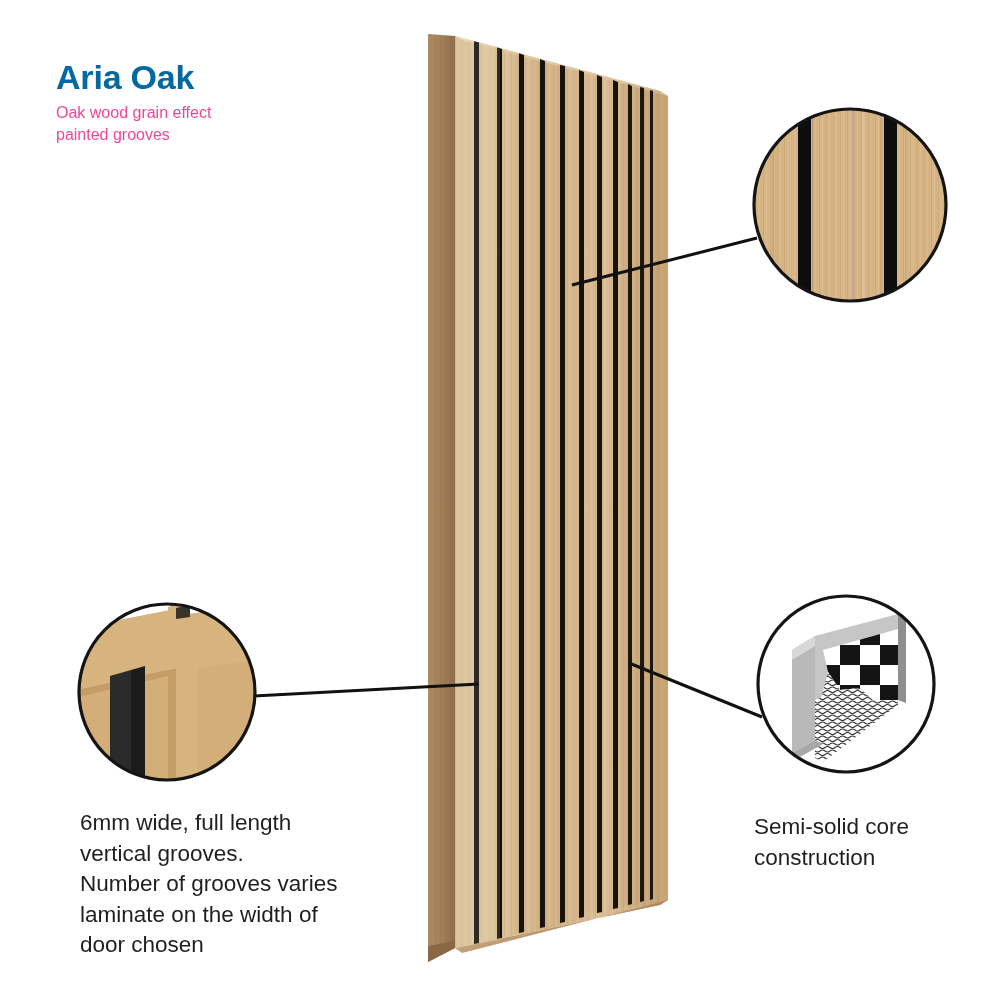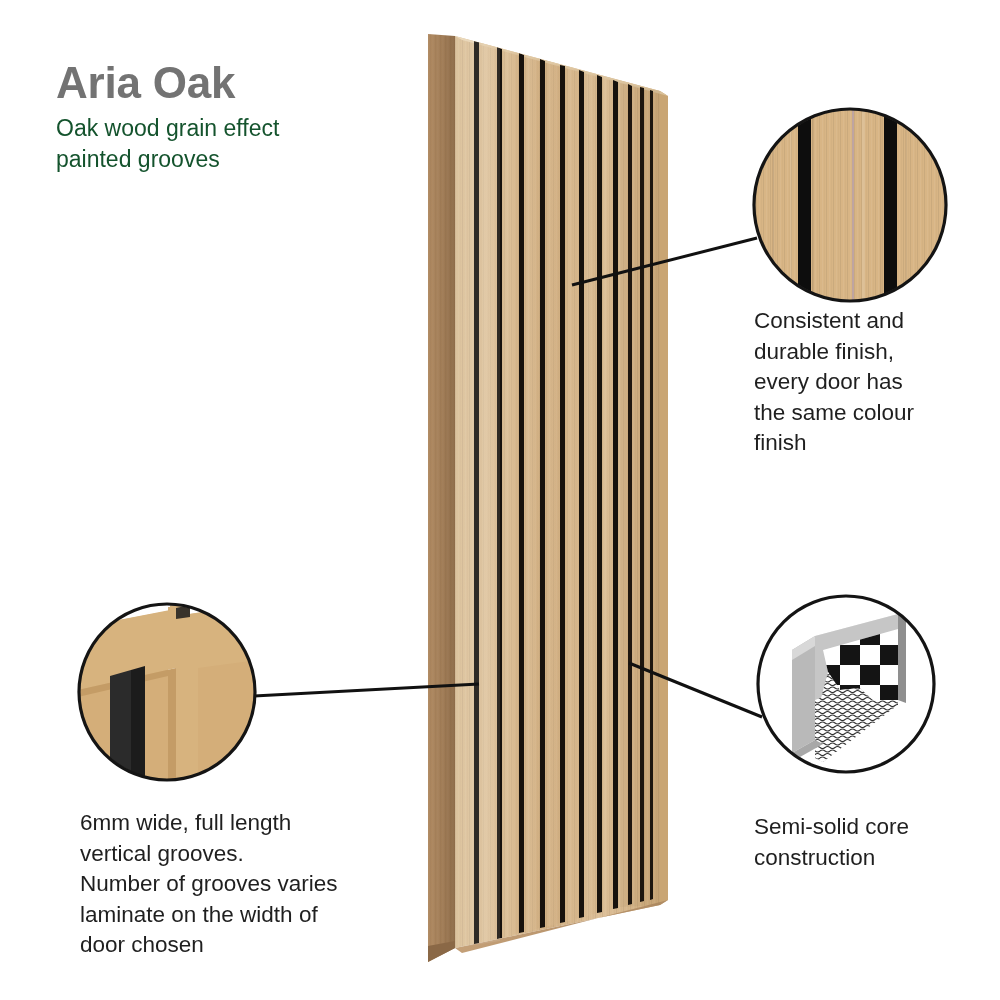--- a/index.html
+++ b/index.html
@@ -21,33 +21,33 @@
     width: 1000px;
     height: 1000px;
   }
   .title-block {
     position: absolute;
     left: 56px;
     top: 58px;
     width: 340px;
   }
   .product-title {
-    font-size: 44px;
+    font-size: 34px;
     font-weight: 700;
     letter-spacing: -0.2px;
     line-height: 1.12;
     margin: 0 0 6px 0;
-    color: #737373;
+    color: #0369a1;
   }
   .product-desc {
-    font-size: 23px;
+    font-size: 16px;
     font-weight: 400;
     line-height: 1.34;
     margin: 0;
-    color: #14532d;
+    color: #ec4899;
   }
   .callout-text {
     position: absolute;
     font-size: 22.5px;
     line-height: 1.36;
     color: #1f1f1f;
   }
   #callout-tr-text {
     left: 754px;
     top: 306px;
@@ -297,27 +297,20 @@
   </svg>
 
   <div class="title-block">
     <h1 class="product-title">Aria Oak</h1>
     <p class="product-desc">
       <span class="cap-line">Oak wood grain effect</span>
       <span class="cap-line">painted grooves</span>
     </p>
   </div>
 
-  <div class="callout-text" id="callout-tr-text">
-    <span class="cap-line">Consistent and</span>
-    <span class="cap-line">durable finish,</span>
-    <span class="cap-line">every door has</span>
-    <span class="cap-line">the same colour</span>
-    <span class="cap-line">finish</span>
-  </div>
 
   <div class="callout-text" id="callout-br-text">
     <span class="cap-line">Semi-solid core</span>
     <span class="cap-line">construction</span>
   </div>
 
   <div class="callout-text" id="callout-bl-text">
     <span class="cap-line">6mm wide, full length</span>
     <span class="cap-line">vertical grooves.</span>
     <span class="cap-line">Number of grooves varies</span>

